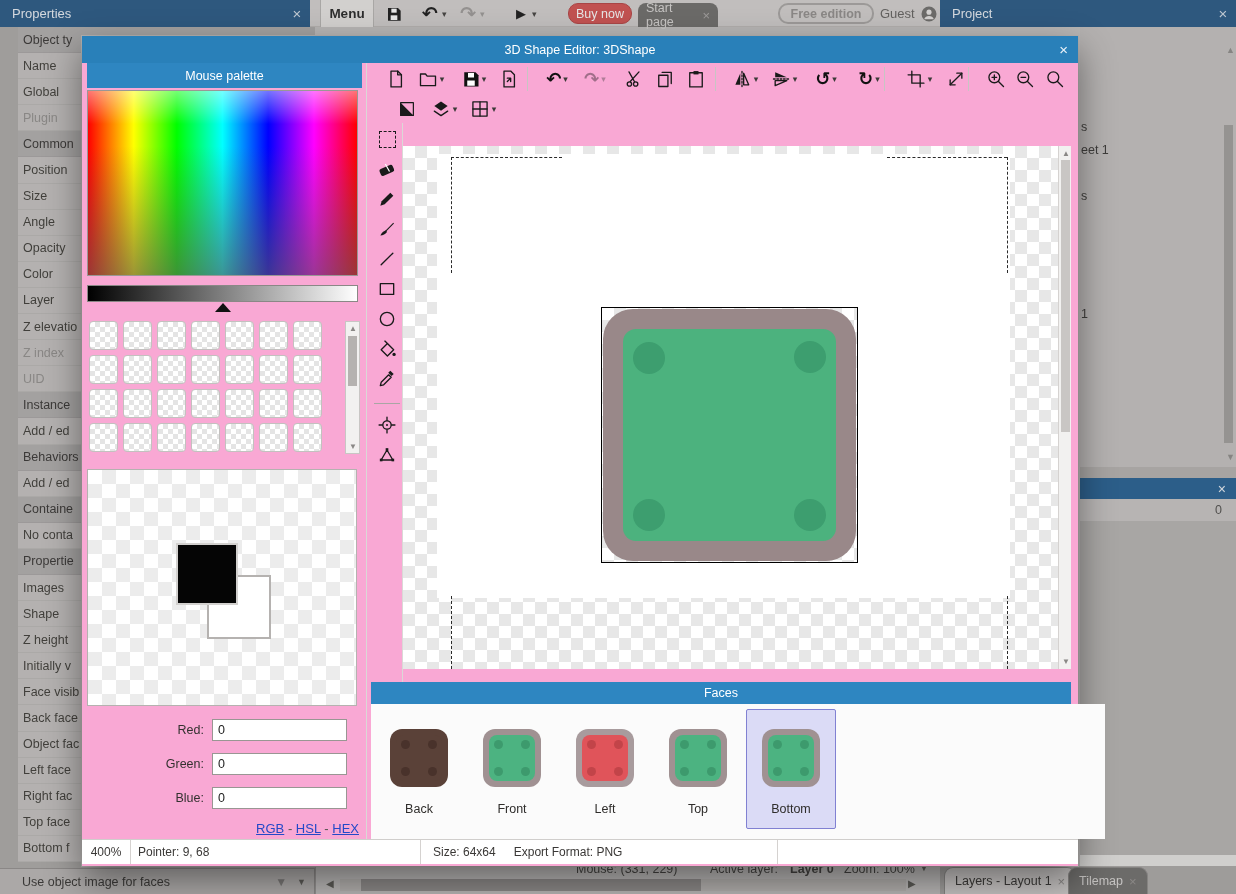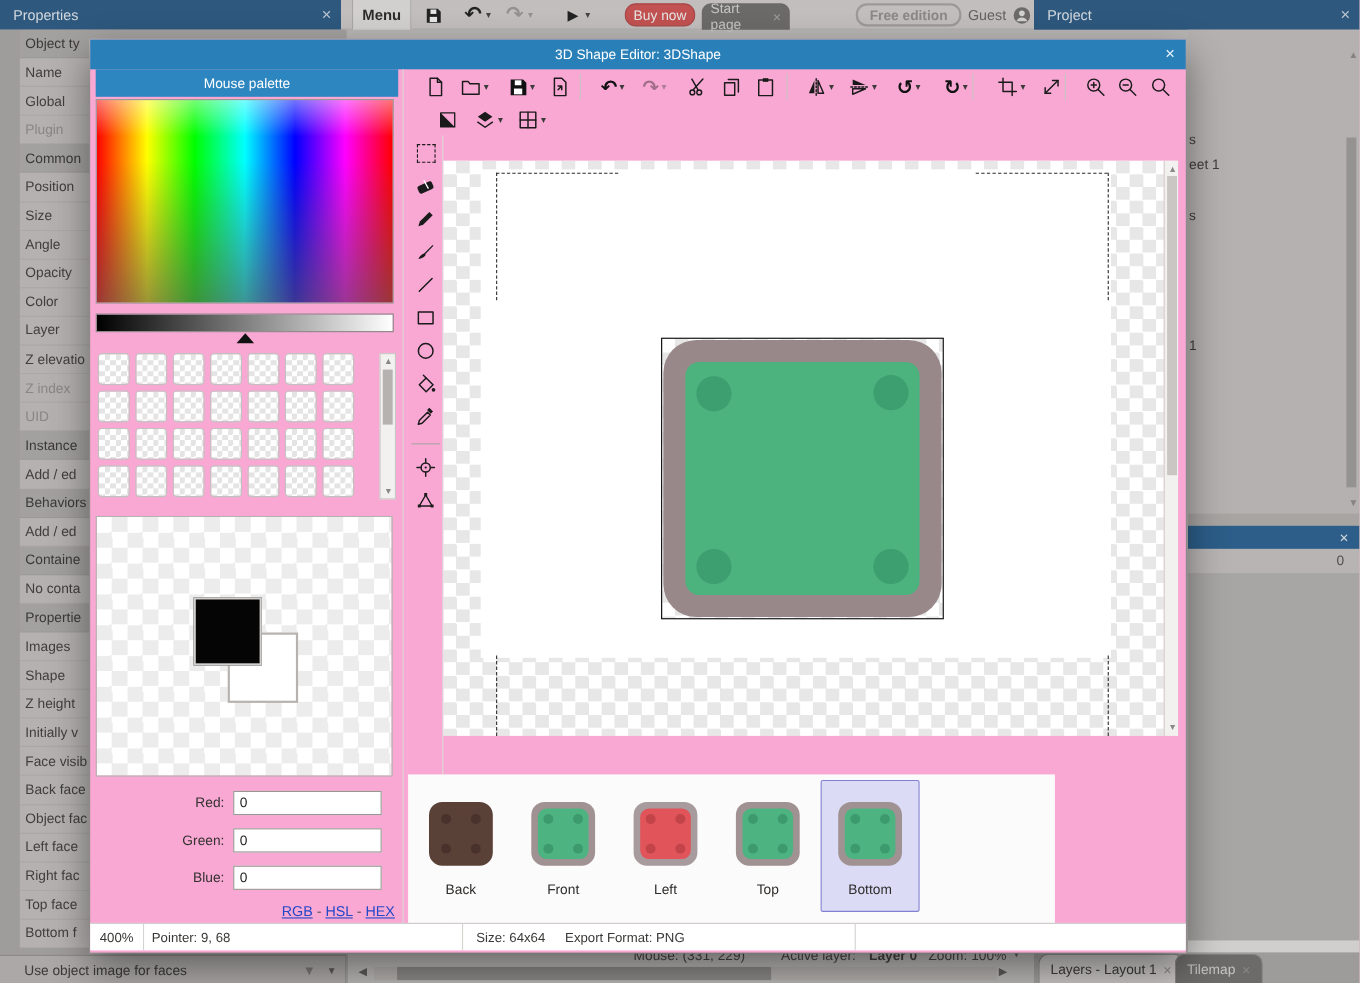--- a/index.html
+++ b/index.html
@@ -122,21 +122,21 @@
   #shape-outer { position:absolute; inset:1px; background:#998889; border-radius:30px; }
   #shape-face { position:absolute; inset:20px; background:#4cb27e; border-radius:13px; }
   .sdot { position:absolute; width:32px; height:32px; border-radius:50%; background:#3d9e6f; }
   #cv-scroll { left:976px; top:110px; width:13px; height:523px; background:#f2f1f0; border-left:1px solid #d5d2d0; }
   #cv-scroll .th { position:absolute; left:2px; top:14px; width:9px; height:272px; background:#c9c6c4; }
   #cv-scroll .a1 { position:absolute; left:3px; top:3px; font-size:8px; color:#8a8886; }
   #cv-scroll .a2 { position:absolute; left:3px; bottom:3px; font-size:8px; color:#8a8886; }
 
   
   #faces-hdr { left:289px; top:646px; width:700px; height:22px; }
-  #faces-body { left:289px; top:668px; width:588px; height:135px; background:#fbfbfb; display:flex; padding:5px 0 0 3px; gap:3px; }
+  #faces-body { left:289px; top:668px; width:734px; height:135px; background:#fbfbfb; display:flex; padding:5px 0 0 3px; gap:3px; }
   .face-item { width:90px; height:120px; border:1px solid transparent; border-radius:2px; display:flex; flex-direction:column; align-items:center; padding-top:19px; }
   .face-item[data-state="selected"] { background:#dbdbf6; border-color:#8181d2; }
   .face-thumb { position:relative; width:58px; height:58px; border-radius:12px; }
   .face-core { position:absolute; inset:6px; border-radius:8px; }
   .fdot { position:absolute; width:9px; height:9px; border-radius:50%; }
   .fdot.d1{left:5px;top:5px} .fdot.d2{right:5px;top:5px} .fdot.d3{left:5px;bottom:5px} .fdot.d4{right:5px;bottom:5px}
   .face-item[data-variant="green"] .face-thumb { background:#a09192; }
   .face-item[data-variant="green"] .face-core { background:#4cb381; }
   .face-item[data-variant="green"] .fdot { background:#3d9a6d; }
   .face-item[data-variant="red"] .face-thumb { background:#a89b9d; }
@@ -658,20 +658,21 @@
         <i class="sdot" style="left:191px;top:190px"></i>
       </div>
     </div>
   </div>
   <div class="abs" id="cv-scroll">
     <span class="a1">▲</span>
     <div class="th"></div>
     <span class="a2">▼</span>
   </div>
 
+  <div class="abs sec-hdr" id="faces-hdr">Faces</div>
   <div class="abs" id="faces-body">
     <div class="face-item" data-variant="brown">
         <div class="face-thumb">
           <div class="face-core">
             <i class="fdot d1"></i>
             <i class="fdot d2"></i>
             <i class="fdot d3"></i>
             <i class="fdot d4"></i>
           </div>
         </div>

